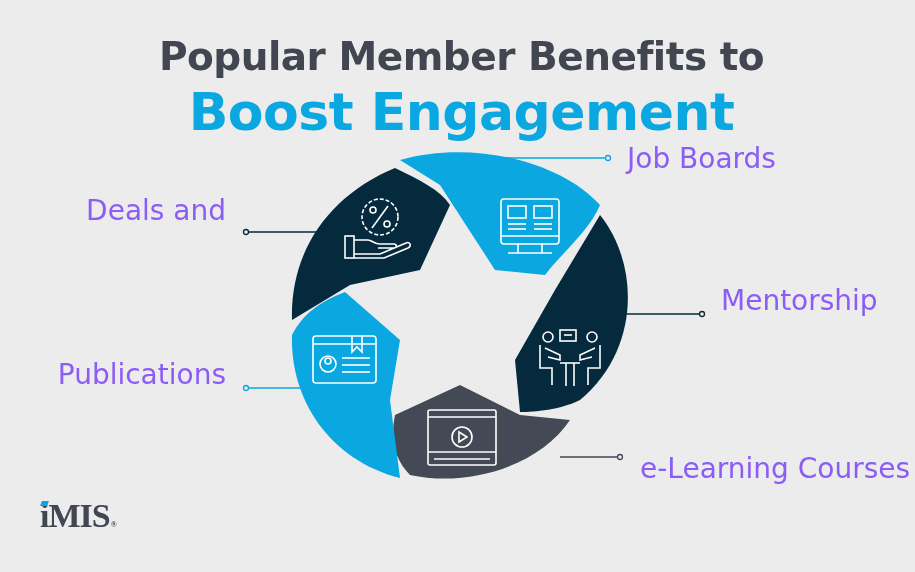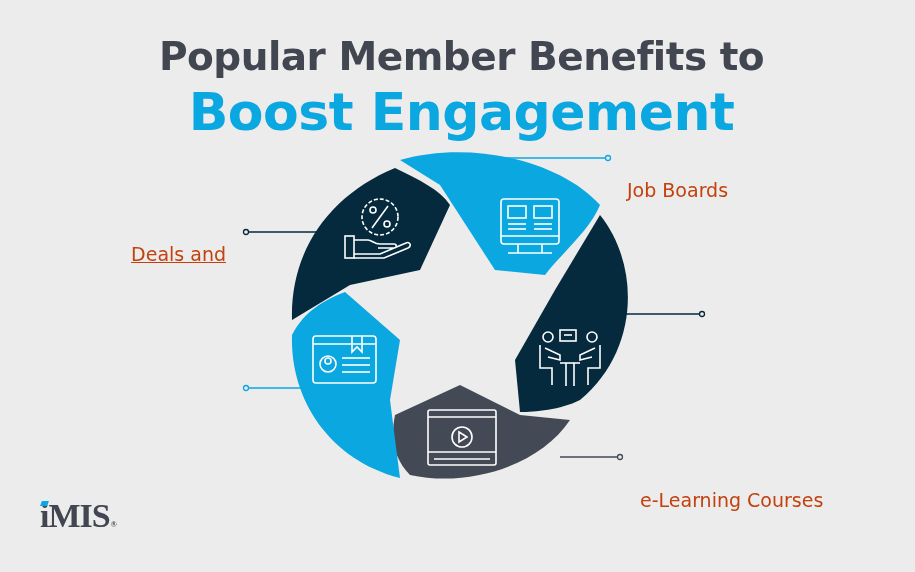--- a/index.html
+++ b/index.html
@@ -1,20 +1,20 @@
 <!DOCTYPE html>
 <html><head>
 <meta charset="utf-8">
 <style>
   html,body{margin:0;padding:0;}
   body{width:915px;height:572px;background:#ececec;position:relative;overflow:hidden;font-family:"DejaVu Sans","Liberation Sans",sans-serif;}
   .title{position:absolute;left:4px;width:915px;text-align:center;font-weight:bold;letter-spacing:-0.5px;}
   .t1{top:34px;font-size:39px;color:#414651;}
   .t2{top:82px;font-size:52px;color:#0aa7e0;}
-  .label{position:absolute;font-size:19px;line-height:29px;color:#c2410c;margin-top:32px;}
+  .label{position:absolute;font-size:28px;line-height:29px;color:#8b5cf6;}
   .r{text-align:right;}
   svg{position:absolute;left:0;top:0;}
   .logo{position:absolute;left:40px;top:497px;font-family:Liberation Serif, serif;font-weight:bold;font-size:34px;color:#414651;letter-spacing:-1px;}
   .logo .reg{font-size:8px;vertical-align:baseline;margin-left:1px;}
   .logo .dot{position:absolute;left:1px;top:4px;width:7px;height:5px;background:#0aa7e0;transform:skewX(-20deg);}
 </style>
 </head>
 <body>
 
 <div class="title t1">Popular Member Benefits to</div>
@@ -108,25 +108,27 @@
     <line x1="342" y1="358" x2="370" y2="358"></line>
       <line x1="342" y1="365" x2="370" y2="365"></line>
       <line x1="342" y1="372" x2="370" y2="372"></line>
   </g>
 </svg>
 
 <div class="label" style="left:627px;top:144px;">
   <span>Job Boards</span>
 </div>
 <div class="label" style="left:721px;top:286px;">
+  <div>Mentorship</div>
 </div>
 <div class="label" style="left:640px;top:454px;">
   <div>e-Learning Courses</div>
 </div>
 <div class="label r" style="right:689px;top:360px;">
+  <div>Publications</div>
 </div>
-<div class="label r" style="right:689px;top:208px;text-decoration:underline;">
+<div class="label r" style="right:689px;top:196px;">
   <div>Deals and</div>
 </div>
 
 <div class="logo">
   <span class="dot"></span><span>iMIS</span><span class="reg">®</span>
 </div>
 
 </body></html>

